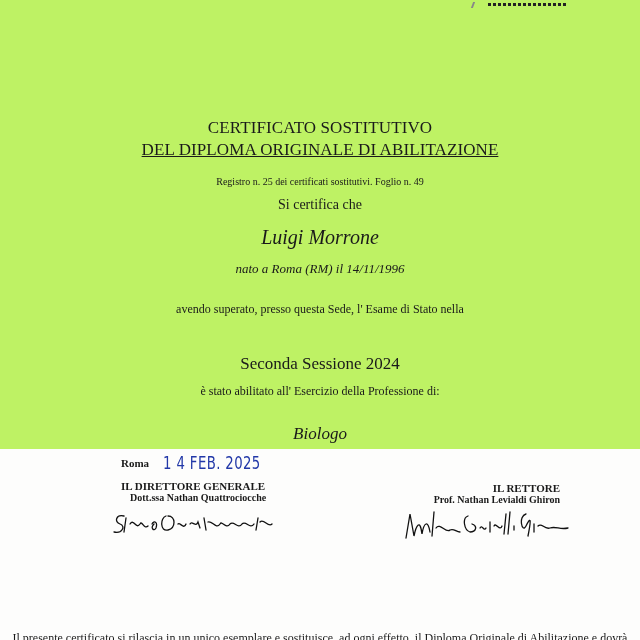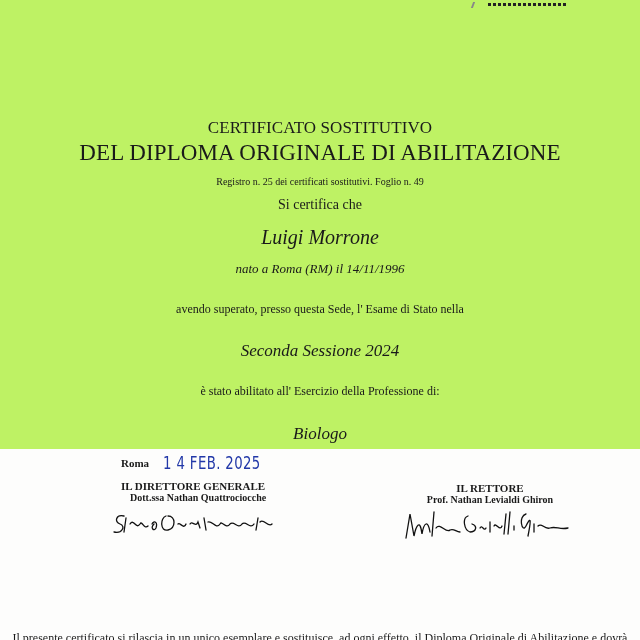--- a/index.html
+++ b/index.html
@@ -25,41 +25,41 @@
       border-left: 2px solid #888; transform: skewX(-20deg);
     }
     .top-strip .dashes {
       position: absolute; left: 16px; top: 1px; width: 78px; height: 3px;
       background: repeating-linear-gradient(90deg, #222 0 3px, transparent 3px 5px);
     }
     .abs { position: absolute; white-space: nowrap; }
     .center { left: 0; width: 640px; text-align: center; }
 
     .title1 { top: 118px; font-size: 17px; letter-spacing: 0.1px; }
-    .title2 { top: 140px; font-size: 23px; letter-spacing: 0.1px; }
+    .title2 { top: 140px; font-size: 17px; letter-spacing: 0.1px; text-decoration: underline; }
     .registro { top: 176px; font-size: 10px; }
     .si-certifica { top: 197px; font-size: 14px; }
     .name { top: 226px; font-size: 20px; font-style: italic; }
     .birth { top: 261px; font-size: 13px; font-style: italic; }
     .avendo { top: 302px; font-size: 12px; }
-    .session { top: 341px; font-size: 17px; font-style: italic; }
+    .session { top: 354px; font-size: 17px; }
     .abilitato { top: 384px; font-size: 12px; }
     .profession { top: 424px; font-size: 17px; font-style: italic; }
 
     .roma-label { left: 121px; top: 457px; font-size: 11px; font-weight: bold; }
     .date-stamp {
       left: 163px; top: 453px; font-size: 17px;
       font-family: "DejaVu Sans", sans-serif;
       color: #2238a8; letter-spacing: 0.5px;
       transform: scaleX(0.78); transform-origin: left top;
     }
     .dir-title { left: 121px; top: 480px; font-size: 11px; font-weight: bold; text-align: center; }
     .dir-name { left: 130px; top: 492px; font-size: 10px; font-weight: bold; }
     .dir-sign { left: 112px; top: 508px; width: 170px; height: 30px; }
-    .ret-block { position: absolute; left: 400px; width: 180px; text-align: center; }
+    .ret-block { position: absolute; left: 380px; width: 180px; text-align: right; }
     .ret-sign { left: 400px; top: 508px; width: 172px; height: 34px; }
 
     .foot1 { top: 606px; font-size: 8px; }
     .foot2 { top: 631px; font-size: 12px; }
   </style>
 </head>
 <body>
 
 <div class="page">
 

